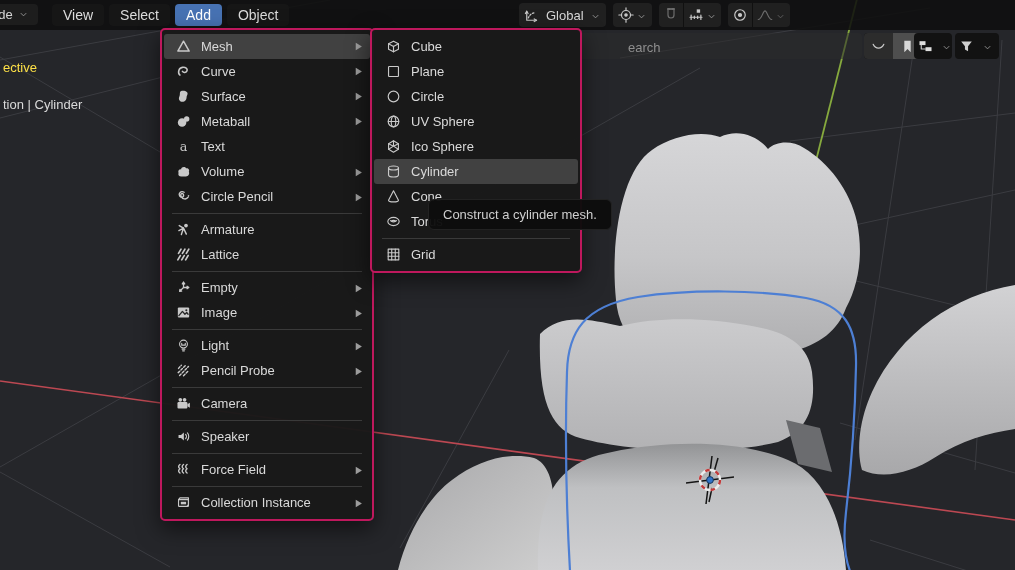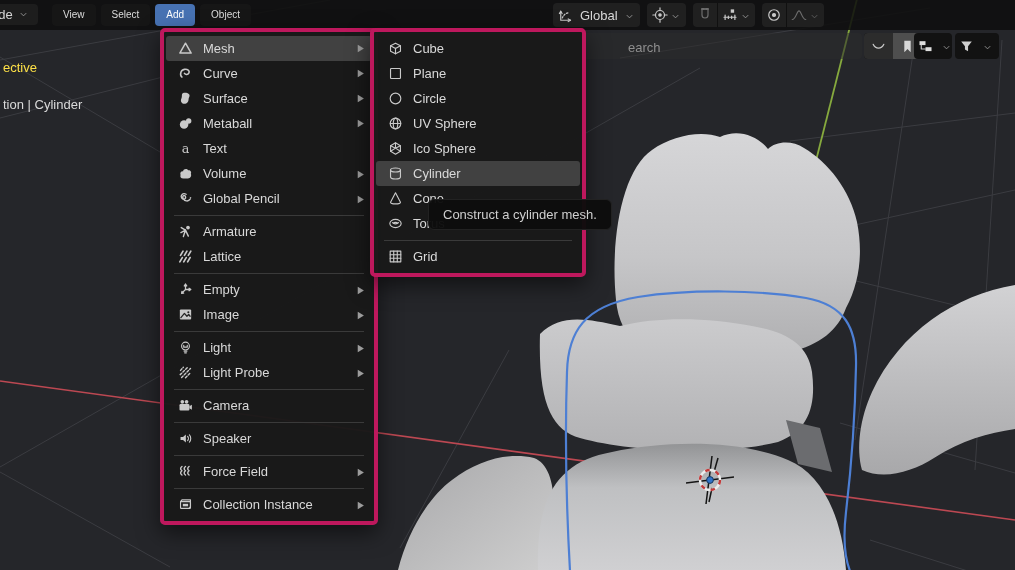--- a/index.html
+++ b/index.html
@@ -7,47 +7,47 @@
        font-family:"Liberation Sans","DejaVu Sans",sans-serif;background:#25262a;
        -webkit-font-smoothing:antialiased;}
   
   #scene{position:absolute;left:0;top:0;width:1015px;height:570px;}
   .ovl-line{position:absolute;left:3px;font-size:13px;z-index:5;white-space:nowrap;}
   #ovl1{top:60px;color:#fde047;}
   #ovl2{top:97px;color:#dadada;}
   
   #header{position:absolute;left:0;top:0;width:1015px;height:30px;
           background:rgba(15,15,15,.88);display:flex;align-items:center;z-index:20;}
-  .hbtn{background:#161616;border-radius:4px;color:#dcdcdc;font-size:10px;
+  .hbtn{background:#161616;border-radius:4px;color:#dcdcdc;font-size:14px;
         padding:3px 11px;margin-right:5px;line-height:16px;}
   .hbtn.active{background:#4772b3;color:#fff;}
   #mode-pill{position:absolute;left:-17px;top:4px;display:flex;align-items:center;gap:4px;
              background:#1d1d1d;border-radius:4px;color:#d6d6d6;font-size:13px;padding:3px 8px;}
   #hmenus{position:absolute;left:52px;top:4px;display:flex;}
-  #hright{position:absolute;left:553px;top:3px;display:flex;align-items:center;}
+  #hright{position:absolute;left:519px;top:3px;display:flex;align-items:center;}
   .pill{display:flex;align-items:center;background:#202020;border-radius:4px;height:24px;
         padding:0 4px;margin-right:7px;}
   .seg{display:flex;align-items:center;height:24px;padding:0 3px;}
   .seg+.seg{border-left:1px solid #101010;}
   .hic{width:18px;height:18px;display:inline-block;}
   .hic.dim svg{opacity:.45;}
   .chev{width:13px;height:13px;display:inline-block;opacity:.75;}
   .hlabel{color:#d8d8d8;font-size:13px;padding:0 5px;}
   
   #searchrow{position:absolute;left:0;top:33px;width:1015px;height:27px;z-index:6;}
   #search-field{position:absolute;left:520px;top:0;width:342px;height:26px;
                 background:rgba(44,44,44,.55);border-radius:4px;}
   #search-field input{position:absolute;left:58px;top:0;width:270px;height:26px;border:0;outline:0;
                 background:transparent;color:#d946ef;font-size:13px;font-family:inherit;margin-left:48px;}
   #search-field input::placeholder{color:#8f8f8f;opacity:1;}
   .igroup{position:absolute;top:0;height:26px;display:flex;background:#121212;border-radius:4px;overflow:hidden;}
   .ibtn{display:flex;align-items:center;justify-content:center;height:26px;padding:0 3px;}
   .ibtn .hic{width:17px;height:17px;}
   
-  .menu{position:absolute;background:rgba(25,25,25,.97);border:4px solid #be185d;
+  .menu{position:absolute;background:rgba(25,25,25,.97);border:2px solid #be185d;
         border-radius:5px;padding:4px 0;z-index:30;box-shadow:0 8px 22px rgba(0,0,0,.55);}
   #add-menu{left:160px;top:28px;width:210px;}
   #mesh-submenu{left:370px;top:28px;width:208px;}
   .mrow{height:25px;display:flex;align-items:center;gap:9px;margin:0 2px;
         padding:0 8px 0 11px;border-radius:3px;color:#d9d9d9;font-size:13px;}
   .mrow.sel{background:#414141;}
   .mi{width:17px;height:17px;flex:0 0 17px;}
   .mlabel{flex:1;white-space:nowrap;}
   .marrow{color:#9c9c9c;font-size:8px;transform:scaleY(1.2);}
   .msep{height:1px;margin:3.5px 10px;background:#3a3a3a;}
@@ -300,21 +300,21 @@
             <path d="M9 19 C5.5 19,4 16.5,5 14 C3.8 11,6 8.5,8.5 9 C9 5.5,14 4.5,15.8 7.5 C19 7,21 10,19.5 12.5 C21 15.5,19 19,15.5 19 Z" fill="#c9c9c9" stroke="none"></path>
           </svg></span>
       <span class="mlabel">Volume</span>
         <span class="marrow">▶</span>
     </div>
     <div class="mrow">
       <span class="mi"><svg viewBox="0 0 24 24" width="100%" height="100%" fill="none" stroke="#c9c9c9" stroke-width="1.6" stroke-linecap="round" stroke-linejoin="round">
             <path d="M13 6 C8 3.5,4.5 7.5,6.5 11 C8.5 14.5,13 13,12 9.5 C11 6.5,7 8,8.5 11.5 C10.5 16,16 17,18.5 13" stroke-width="1.9"></path>
             <path d="M18.5 13 L20.5 10.8 L18 9.5 Z" fill="#c9c9c9" stroke="none"></path>
           </svg></span>
-      <span class="mlabel">Global Pencil</span>
+      <span class="mlabel">Circle Pencil</span>
         <span class="marrow">▶</span>
     </div>
     <div class="msep"></div>
     <div class="mrow">
       <span class="mi"><svg viewBox="0 0 24 24" width="100%" height="100%" fill="none" stroke="#c9c9c9" stroke-width="1.6" stroke-linecap="round" stroke-linejoin="round">
             <circle cx="15.5" cy="6.5" r="2.6" fill="#c9c9c9" stroke="none"></circle>
             <path d="M12 10 L6 6.5 M12 10 L5.5 13.5 M12 10 L9 19 M12 10 L16 18.5" stroke-width="2"></path>
           </svg></span>
       <span class="mlabel">Armature</span>
     </div>
@@ -348,21 +348,21 @@
             <path d="M9.5 9 V11.5 M14.5 9 V11.5 M10 11.5 H14"></path>
             <path d="M10 17 H14 M10.8 19.5 H13.2" stroke-width="1.8"></path>
           </svg></span>
       <span class="mlabel">Light</span>
         <span class="marrow">▶</span>
     </div>
     <div class="mrow">
       <span class="mi"><svg viewBox="0 0 24 24" width="100%" height="100%" fill="none" stroke="#c9c9c9" stroke-width="1.6" stroke-linecap="round" stroke-linejoin="round">
             <path d="M5 9 L9 4.5 M4.5 15 L15 4.8 M6.5 19 L19 6.5 M12 19.5 L19.5 12" stroke-dasharray="3 2.4" stroke-width="2"></path>
           </svg></span>
-      <span class="mlabel">Light Probe</span>
+      <span class="mlabel">Pencil Probe</span>
         <span class="marrow">▶</span>
     </div>
     <div class="msep"></div>
     <div class="mrow">
       <span class="mi"><svg viewBox="0 0 24 24" width="100%" height="100%" fill="none" stroke="#c9c9c9" stroke-width="1.6" stroke-linecap="round" stroke-linejoin="round">
             <rect x="3.5" y="10" width="14" height="9" rx="1.5" fill="#c9c9c9" stroke="none"></rect>
             <circle cx="7.5" cy="6.8" r="2.6" fill="#c9c9c9" stroke="none"></circle>
             <circle cx="13.5" cy="6.8" r="2.6" fill="#c9c9c9" stroke="none"></circle>
             <path d="M17.5 13 L21 11 V18 L17.5 16 Z" fill="#c9c9c9" stroke="none"></path>
           </svg></span>

